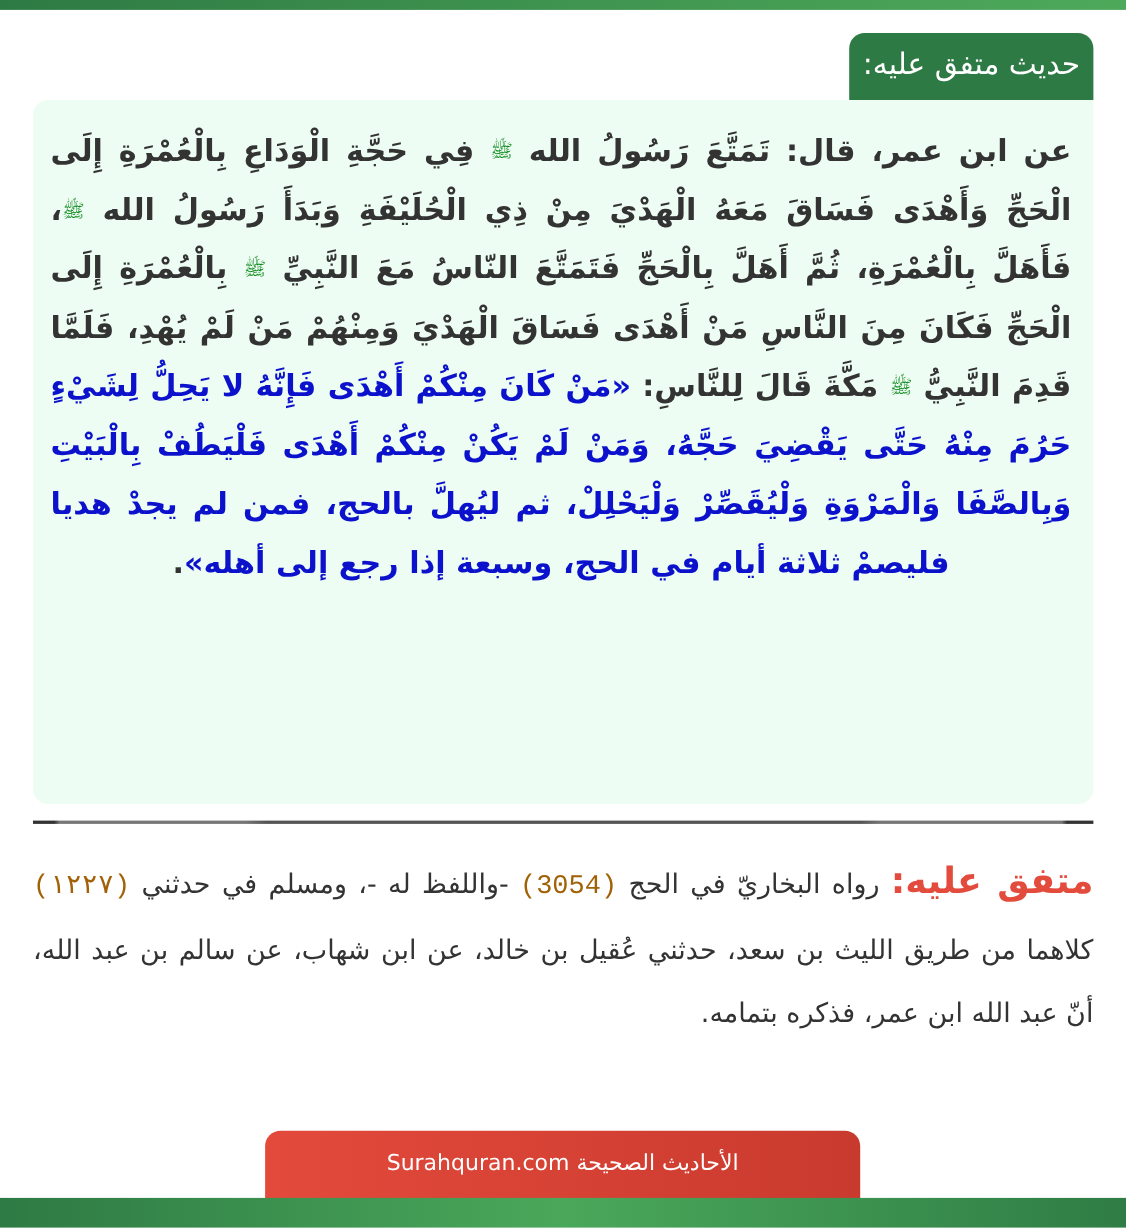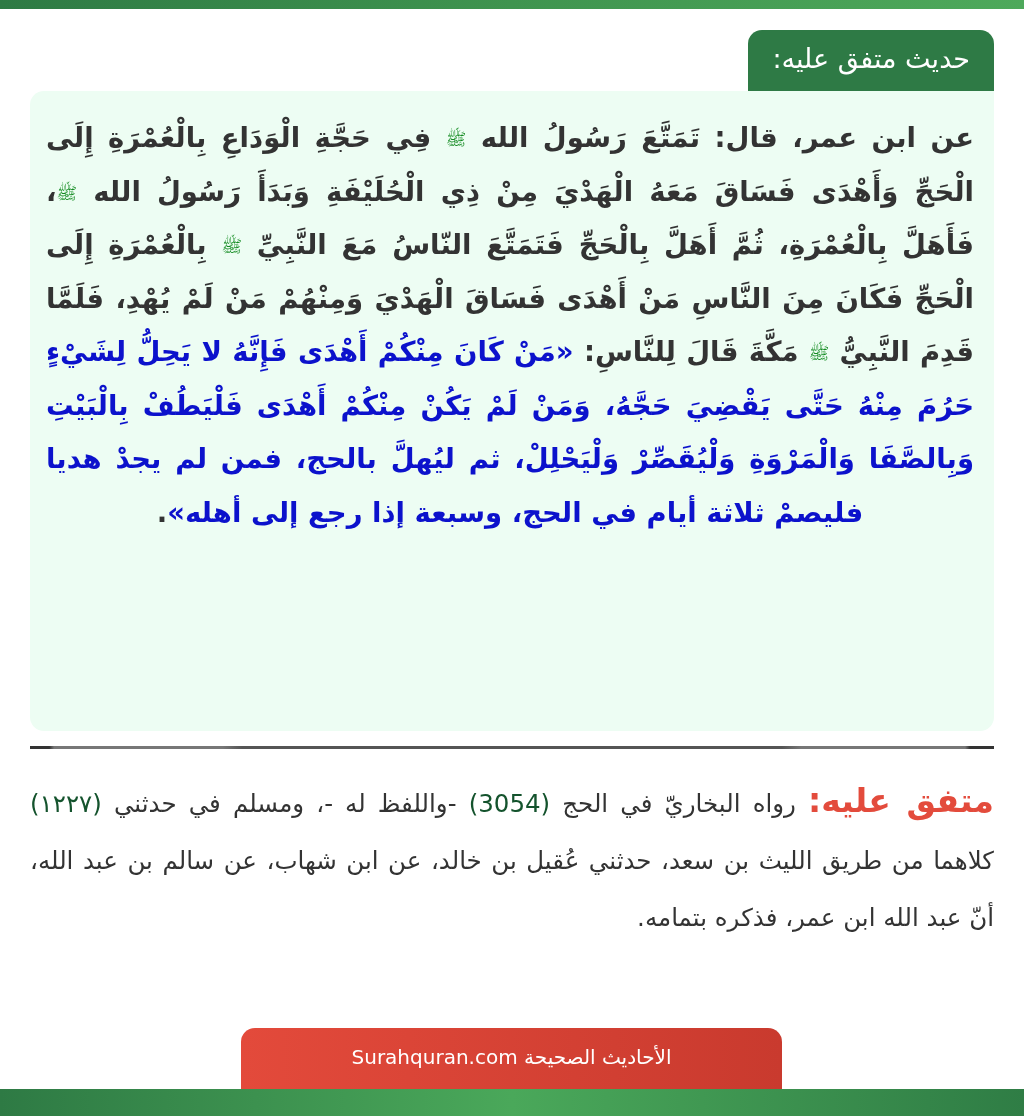--- a/index.html
+++ b/index.html
@@ -24,21 +24,21 @@
       position: absolute;
       left: 0; top: 1089px;
       width: 1024px; height: 27px;
       background: linear-gradient(90deg, #2e7a44 0%, #4aa85a 50%, #2f7d45 100%);
     }
     .title-tab {
       position: absolute;
       right: 30px;
       top: 30px;
       height: 61px;
-      padding: 0 24px;
+      padding: 0 12px;
       background: #2e7a45;
       border-radius: 14px 14px 0 0;
       color: #ffffff;
       font-size: 27px;
       line-height: 58px;
       direction: rtl;
       white-space: nowrap;
     }
     .hadith-box {
       position: absolute;
@@ -92,21 +92,22 @@
       line-height: 57px;
       color: #333333;
     }
     .source p { margin: 0; }
     .source-label {
       color: #e34b3c;
       font-weight: bold;
       font-size: 33px;
     }
     .ref-num {
-      color: #14532d;
+      color: #a16207;
+      font-family: Liberation Mono, monospace;
     }
     .brand-badge {
       position: absolute;
       left: 241px;
       top: 1028px;
       width: 541px;
       height: 61px;
       background: linear-gradient(90deg, #e34a3b 0%, #c93a2e 100%);
       border-radius: 14px 14px 0 0;
       color: #ffffff;

